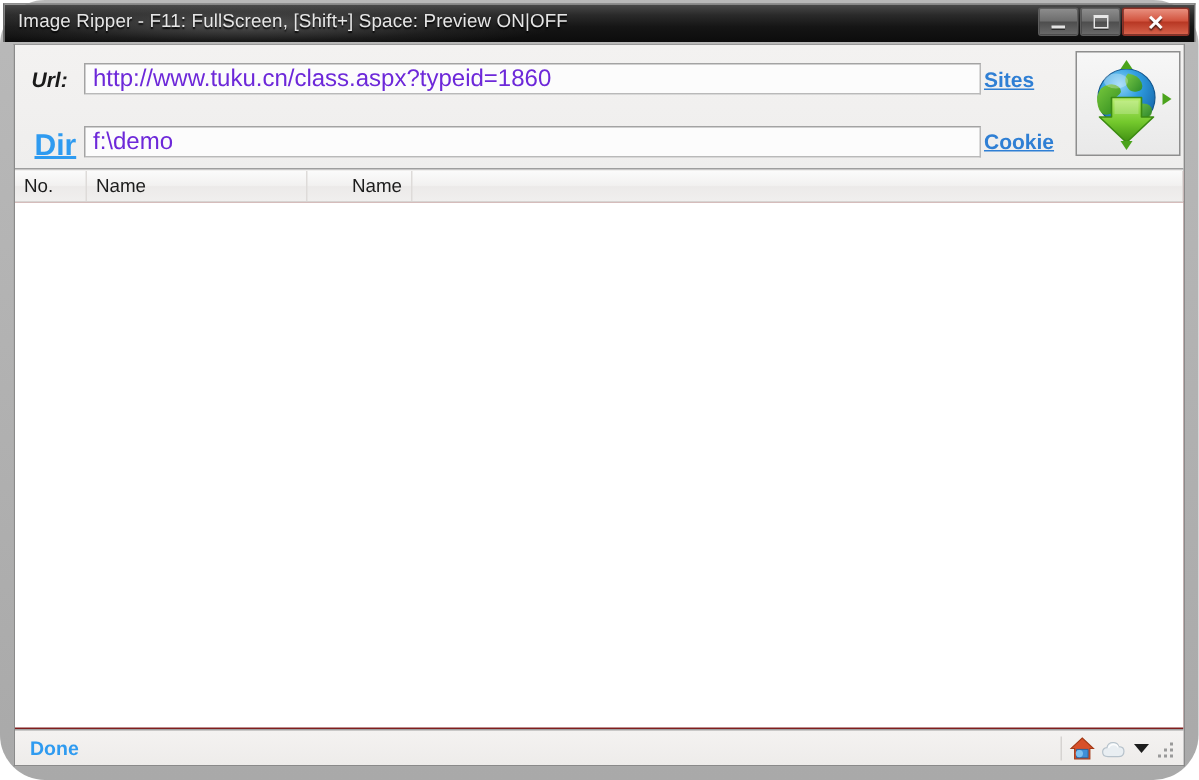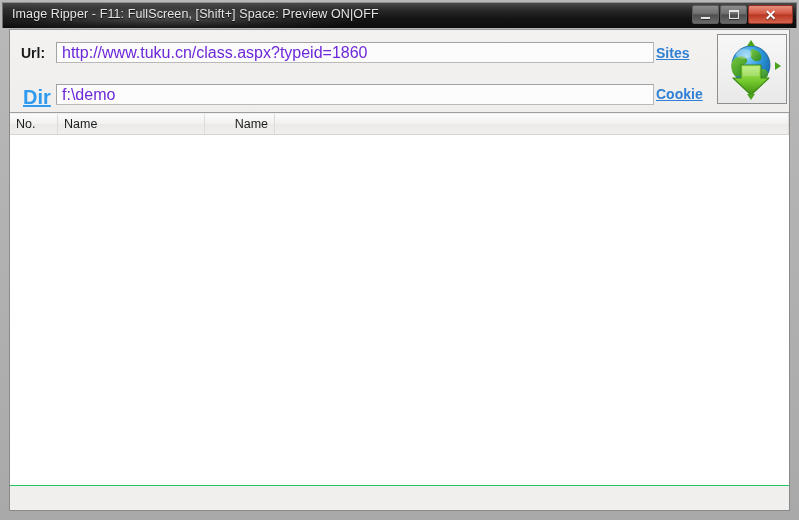--- a/index.html
+++ b/index.html
@@ -16,20 +16,21 @@
 
   
   .window {
     position: absolute;
     left: 0; top: 0;
     width: 799px;
     height: 520px;
     box-sizing: border-box;
     background: linear-gradient(to bottom, #b9b9b9 0%, #a9a9a9 100%);
     padding: 12px;
+    border-radius: 30px;
   }
 
   
   .titlebar {
     position: absolute;
     left: 2px; top: 2px;
     width: 795px;
     height: 26px;
     background: linear-gradient(to bottom, #4a4a4a 0%, #2a2a2a 28%, #151515 60%, #0c0c0c 100%);
     border-top: 1px solid #8e8e8e;
@@ -130,20 +131,21 @@
     box-sizing: border-box;
   }
 
   .lbl-url {
     position: absolute;
     left: 11px;
     top: 15px;
     font-size: 14px;
     font-weight: bold;
     color: #1a1a1a;
+    font-style: italic;
   }
   .lnk-dir {
     position: absolute;
     left: 13px;
     top: 56px;
     font-size: 20px;
     font-weight: bold;
     color: #2f9bf0;
     text-decoration: underline;
     cursor: pointer;
@@ -206,21 +208,21 @@
     width: 68px; height: 68px;
   }
 
   
   .listview {
     position: absolute;
     left: 0;
     top: 84px;
     width: 779px;
     height: 372px;
-    background: #22c55e;
+    background: #7f1d1d;
     box-sizing: border-box;
   }
   .list-header {
     position: relative;
     height: 21px;
     background: linear-gradient(to bottom, #fbfbfb 0%, #f2f1f0 48%, #eceae9 52%, #f0efee 100%);
     border-bottom: 1px solid #d7d4d2;
     box-sizing: border-box;
   }
   .hcell {
@@ -380,15 +382,43 @@
     <div class="listview">
       <div class="list-header" id="list-header">
           <div class="hcell" style="left: 0px; width: 48px;">No.</div>
           <div class="hcell" style="left: 48px; width: 147px;">Name</div>
           <div class="hcell right" style="left: 195px; width: 70px;">Name</div>
           <div class="hcell" style="left: 405px; width: 374px;"></div>
         </div>
       <div class="list-body"></div>
     </div>
 
+    <div class="statusbar">
+      <span class="status-text">Done</span>
+      <div class="status-icons">
+        <div class="sep-vert"></div>
+        <div class="status-ico">
+          <svg width="17" height="16" viewBox="0 0 17 16">
+            <path d="M8.5 1 L16 8 L13.6 8 L13.6 15 L3.4 15 L3.4 8 L1 8 Z" fill="#d8502a" stroke="#a33a17" stroke-width="0.7"></path>
+            <path d="M4.6 8.6 L12.4 8.6 L12.4 14.2 L4.6 14.2 Z" fill="#3f8fd8" stroke="#23629c" stroke-width="0.6"></path>
+            <circle cx="6.6" cy="11.4" r="2.4" fill="#7fc4f2" opacity="0.95"></circle>
+          </svg>
+        </div>
+        <div class="status-ico">
+          <svg width="20" height="15" viewBox="0 0 20 15">
+            <path d="M5.2 13 q-4 0 -4 -3.4 q0 -3 3.2 -3.3 q0.6 -3.8 4.6 -3.8 q3.3 0 4.2 3 q3.8 0.1 3.8 3.4 q0 4.1 -4.2 4.1 Z" fill="#e9eef2" stroke="#b7c2cb" stroke-width="0.9"></path>
+            <path d="M5.6 6.6 q1 -2.6 3.8 -2.6 q2.6 0 3.4 2.2" fill="none" stroke="#ffffff" stroke-width="1.1" opacity="0.85"></path>
+          </svg>
+        </div>
+        <div class="drop-arrow"></div>
+        <div class="grip">
+          <i style="left:8px;top:2px"></i>
+          <i style="left:4px;top:6px"></i>
+            <i style="left:8px;top:6px"></i>
+          <i style="left:0px;top:10px"></i>
+            <i style="left:4px;top:10px"></i>
+            <i style="left:8px;top:10px"></i>
+        </div>
+      </div>
+    </div>
 
   </div>
 </div>
 
 </body></html>

